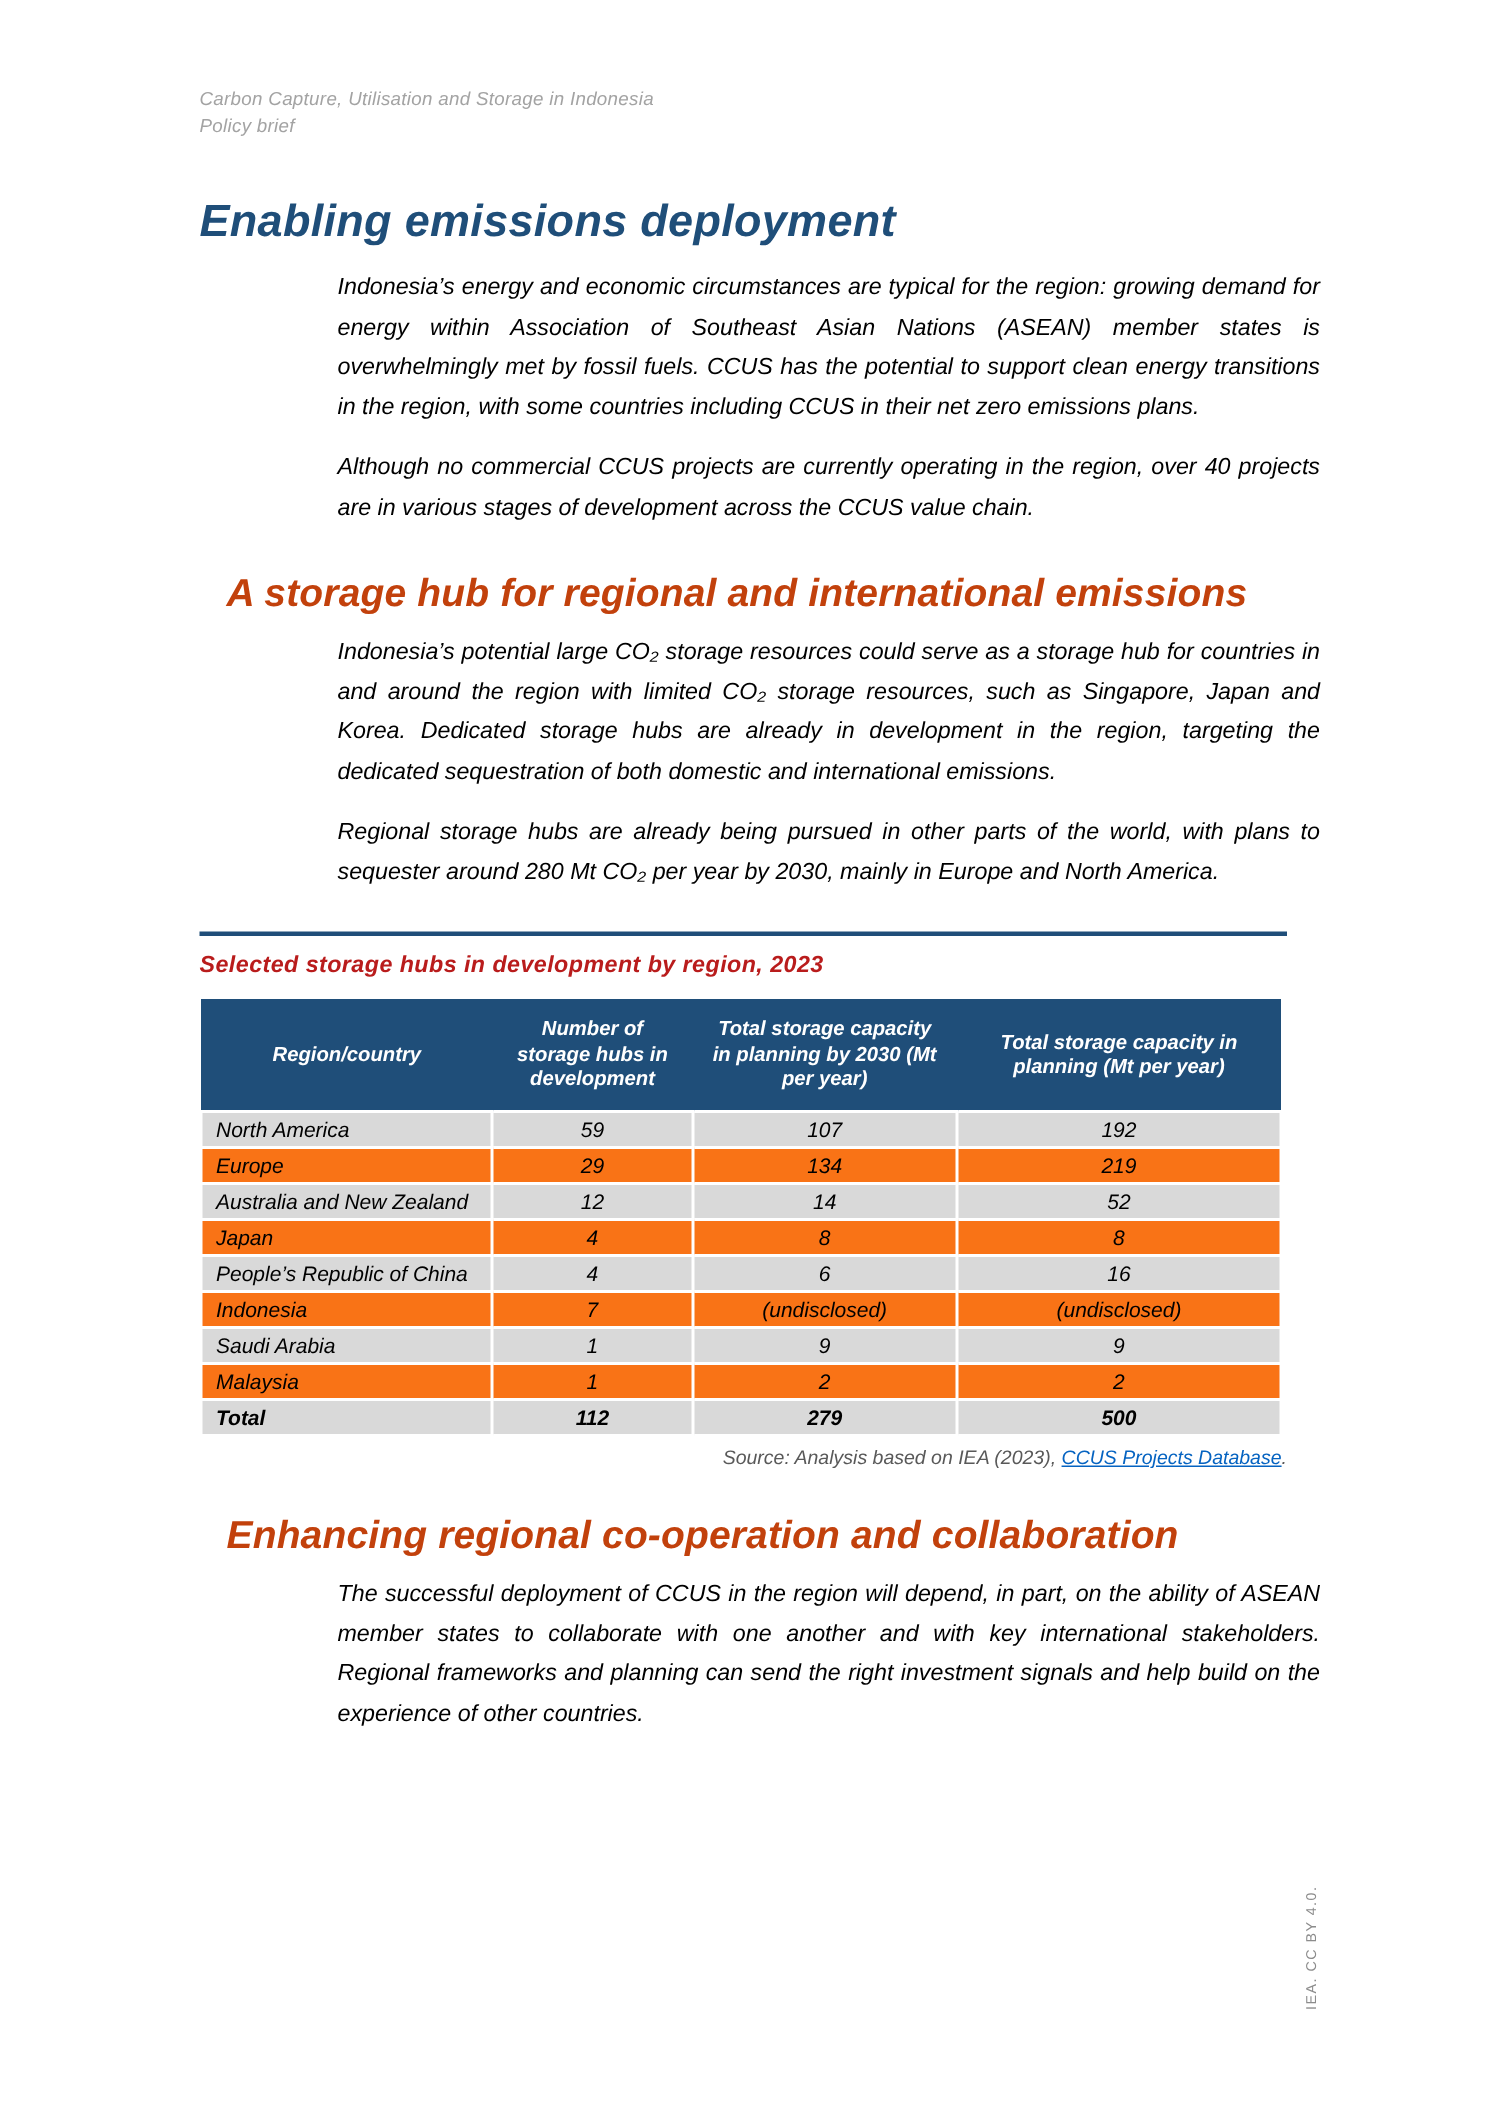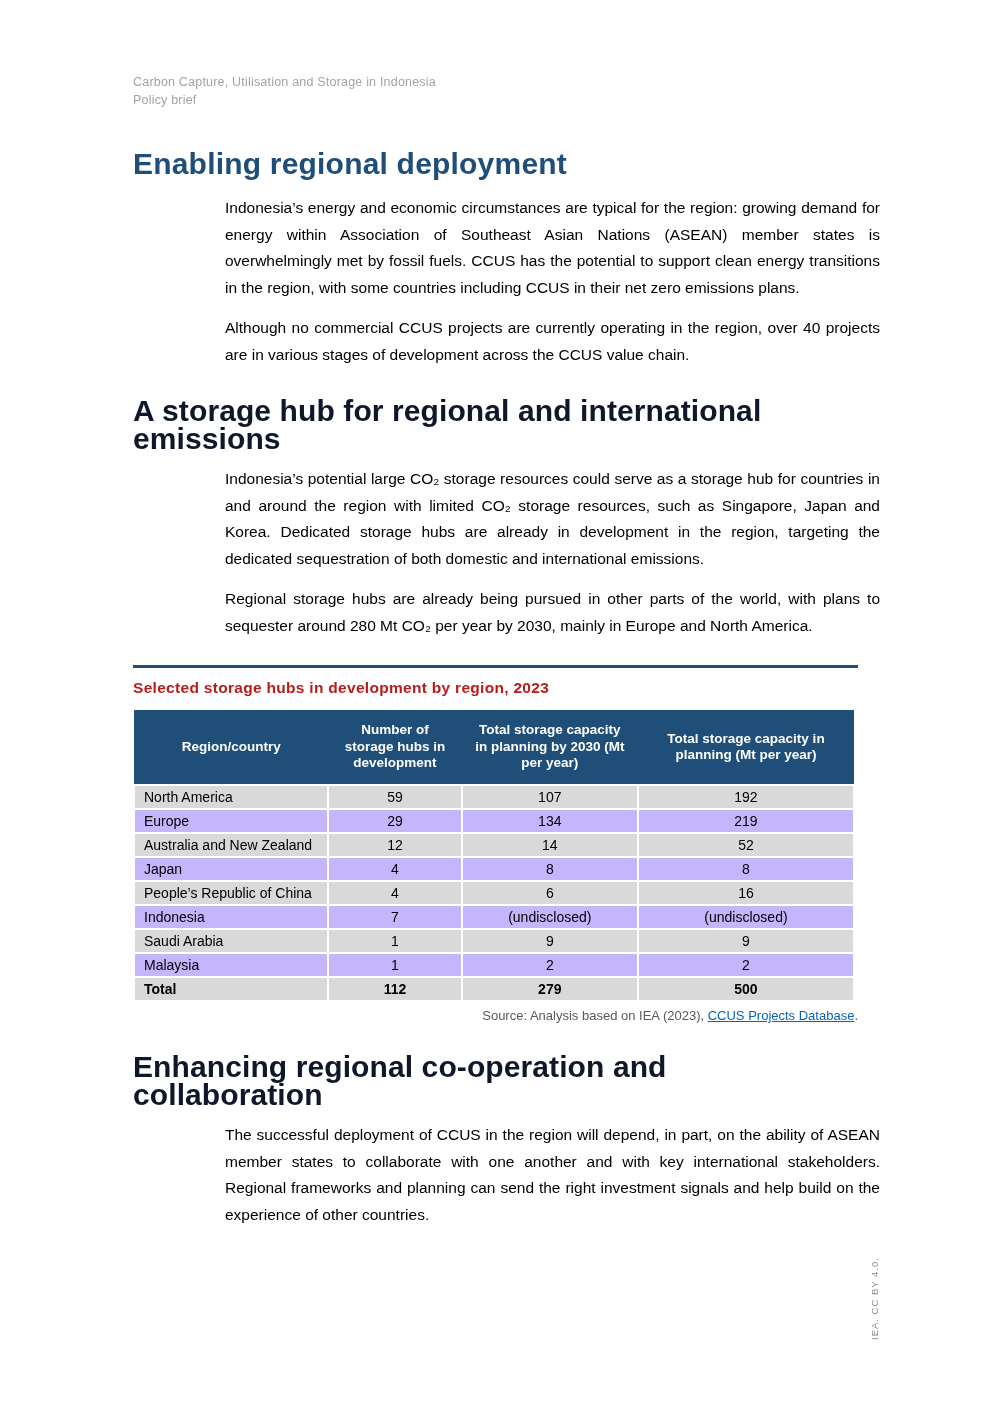--- a/index.html
+++ b/index.html
@@ -11,22 +11,23 @@
   .page {
     position: relative;
     width: 992px;
     height: 1403px;
     background: #ffffff;
     overflow: hidden;
   }
   .content {
     position: absolute;
     left: 133px;
-    top: 16px;
+    top: 0;
     width: 725px;
+    font-style: italic;
   }
   .running-header {
     margin-top: 57px;
     font-size: 12.5px;
     line-height: 18px;
     color: #a3a3a3;
     letter-spacing: 0.2px;
   }
   h1.doc-title {
     margin-top: 37px;
@@ -44,25 +45,26 @@
     margin-top: 13px;
     margin-bottom: 14px;
     font-size: 15.5px;
     line-height: 26.5px;
     text-align: justify;
     color: #000000;
   }
   h2.section-heading {
     margin-top: 29px;
     margin-bottom: 4px;
-    font-size: 30px;
+    font-size: 26px;
     line-height: 28px;
     font-weight: bold;
-    color: #0f172a;
+    color: #c2410c;
     letter-spacing: 0.1px;
+    margin-left: 18px;
   }
   .figure-block { margin-top: 26px; }
   .figure-rule {
     height: 3px;
     background: #1F4E79;
     width: 725px;
   }
   .figure-title {
     margin-top: 11px;
     font-size: 15.5px;
@@ -88,21 +90,21 @@
     height: 75px;
   }
   table.data-table td {
     border: 2px solid #ffffff;
     font-size: 14px;
     line-height: 18px;
     text-align: center;
     vertical-align: middle;
     padding: 2px 6px;
     height: 24px;
-    background: #c4b5fd;
+    background: #f97316;
   }
   table.data-table td.first {
     text-align: left;
     padding-left: 9px;
   }
   table.data-table tr.shaded td { background: #D9D9D9; }
   table.data-table tr.total td { font-weight: bold; }
   .source-line {
     margin-top: 5px;
     font-size: 13px;
@@ -144,21 +146,21 @@
 
 <div class="page">
 
   <div class="content">
 
     <div class="running-header">
       <div>Carbon Capture, Utilisation and Storage in Indonesia</div>
       <div>Policy brief</div>
     </div>
 
-    <h1 class="doc-title">Enabling regional deployment</h1>
+    <h1 class="doc-title">Enabling emissions deployment</h1>
 
     <div class="body-text">
       <p class="body-para">Indonesia’s energy and economic circumstances are typical for the region: growing demand for energy within Association of Southeast Asian Nations (ASEAN) member states is overwhelmingly met by fossil fuels. CCUS has the potential to support clean energy transitions in the region, with some countries including CCUS in their net zero emissions plans.</p>
       <p class="body-para">Although no commercial CCUS projects are currently operating in the region, over 40 projects are in various stages of development across the CCUS value chain.</p>
     </div>
 
     <h2 class="section-heading">A storage hub for regional and international emissions</h2>
 
     <div class="body-text">
       <p class="body-para">Indonesia’s potential large CO₂ storage resources could serve as a storage hub for countries in and around the region with limited CO₂ storage resources, such as Singapore, Japan and Korea. Dedicated storage hubs are already in development in the region, targeting the dedicated sequestration of both domestic and international emissions.</p>

